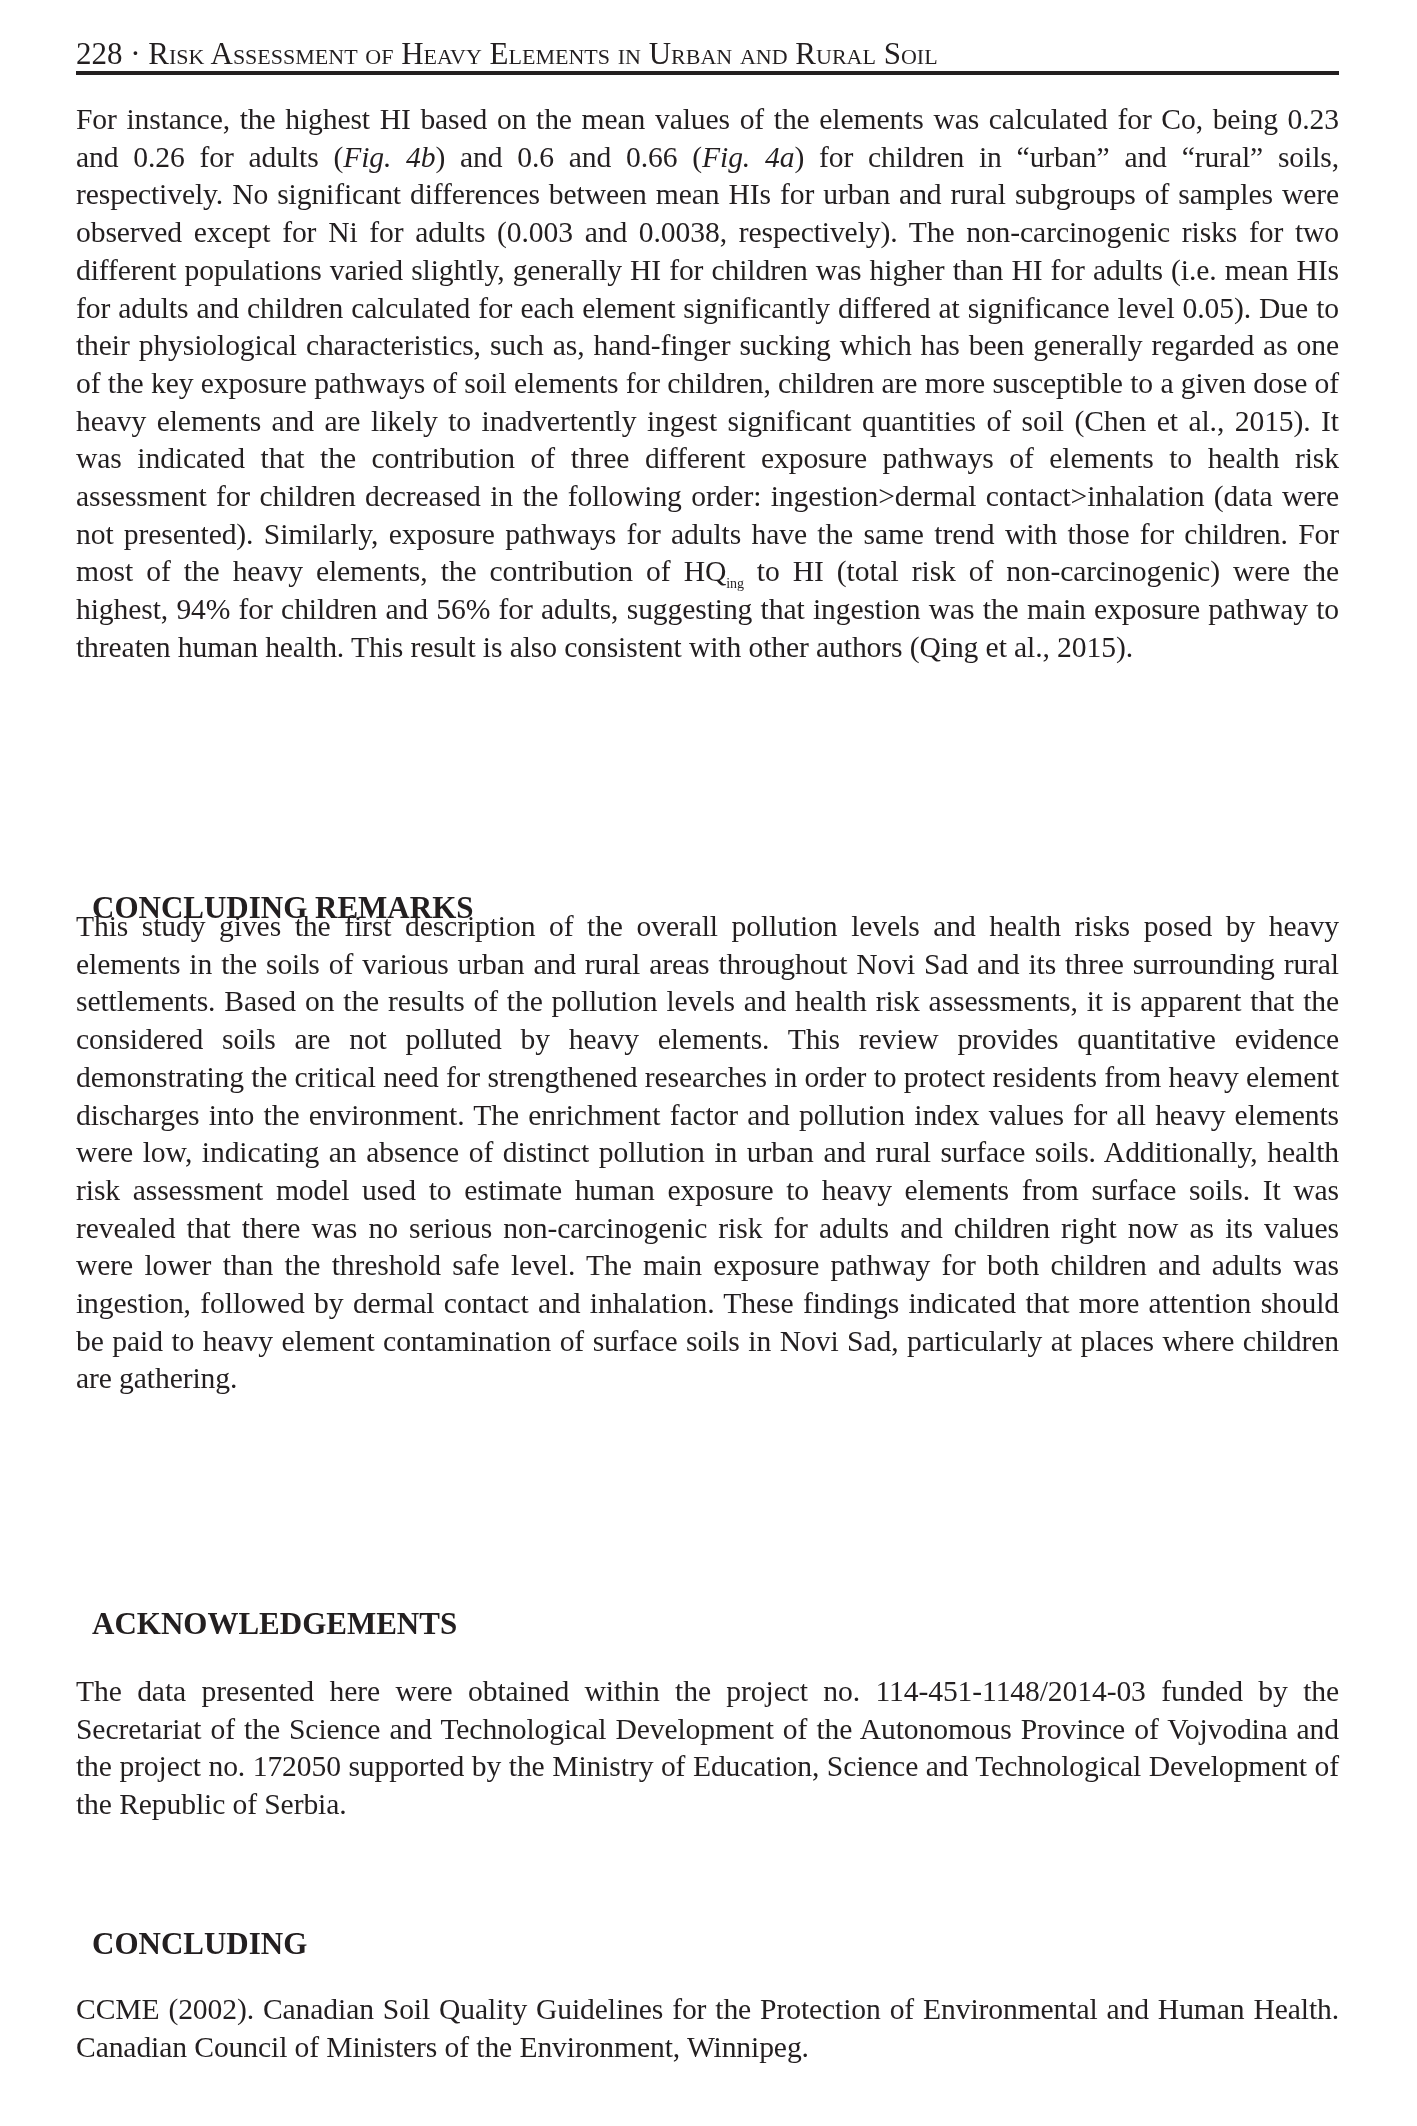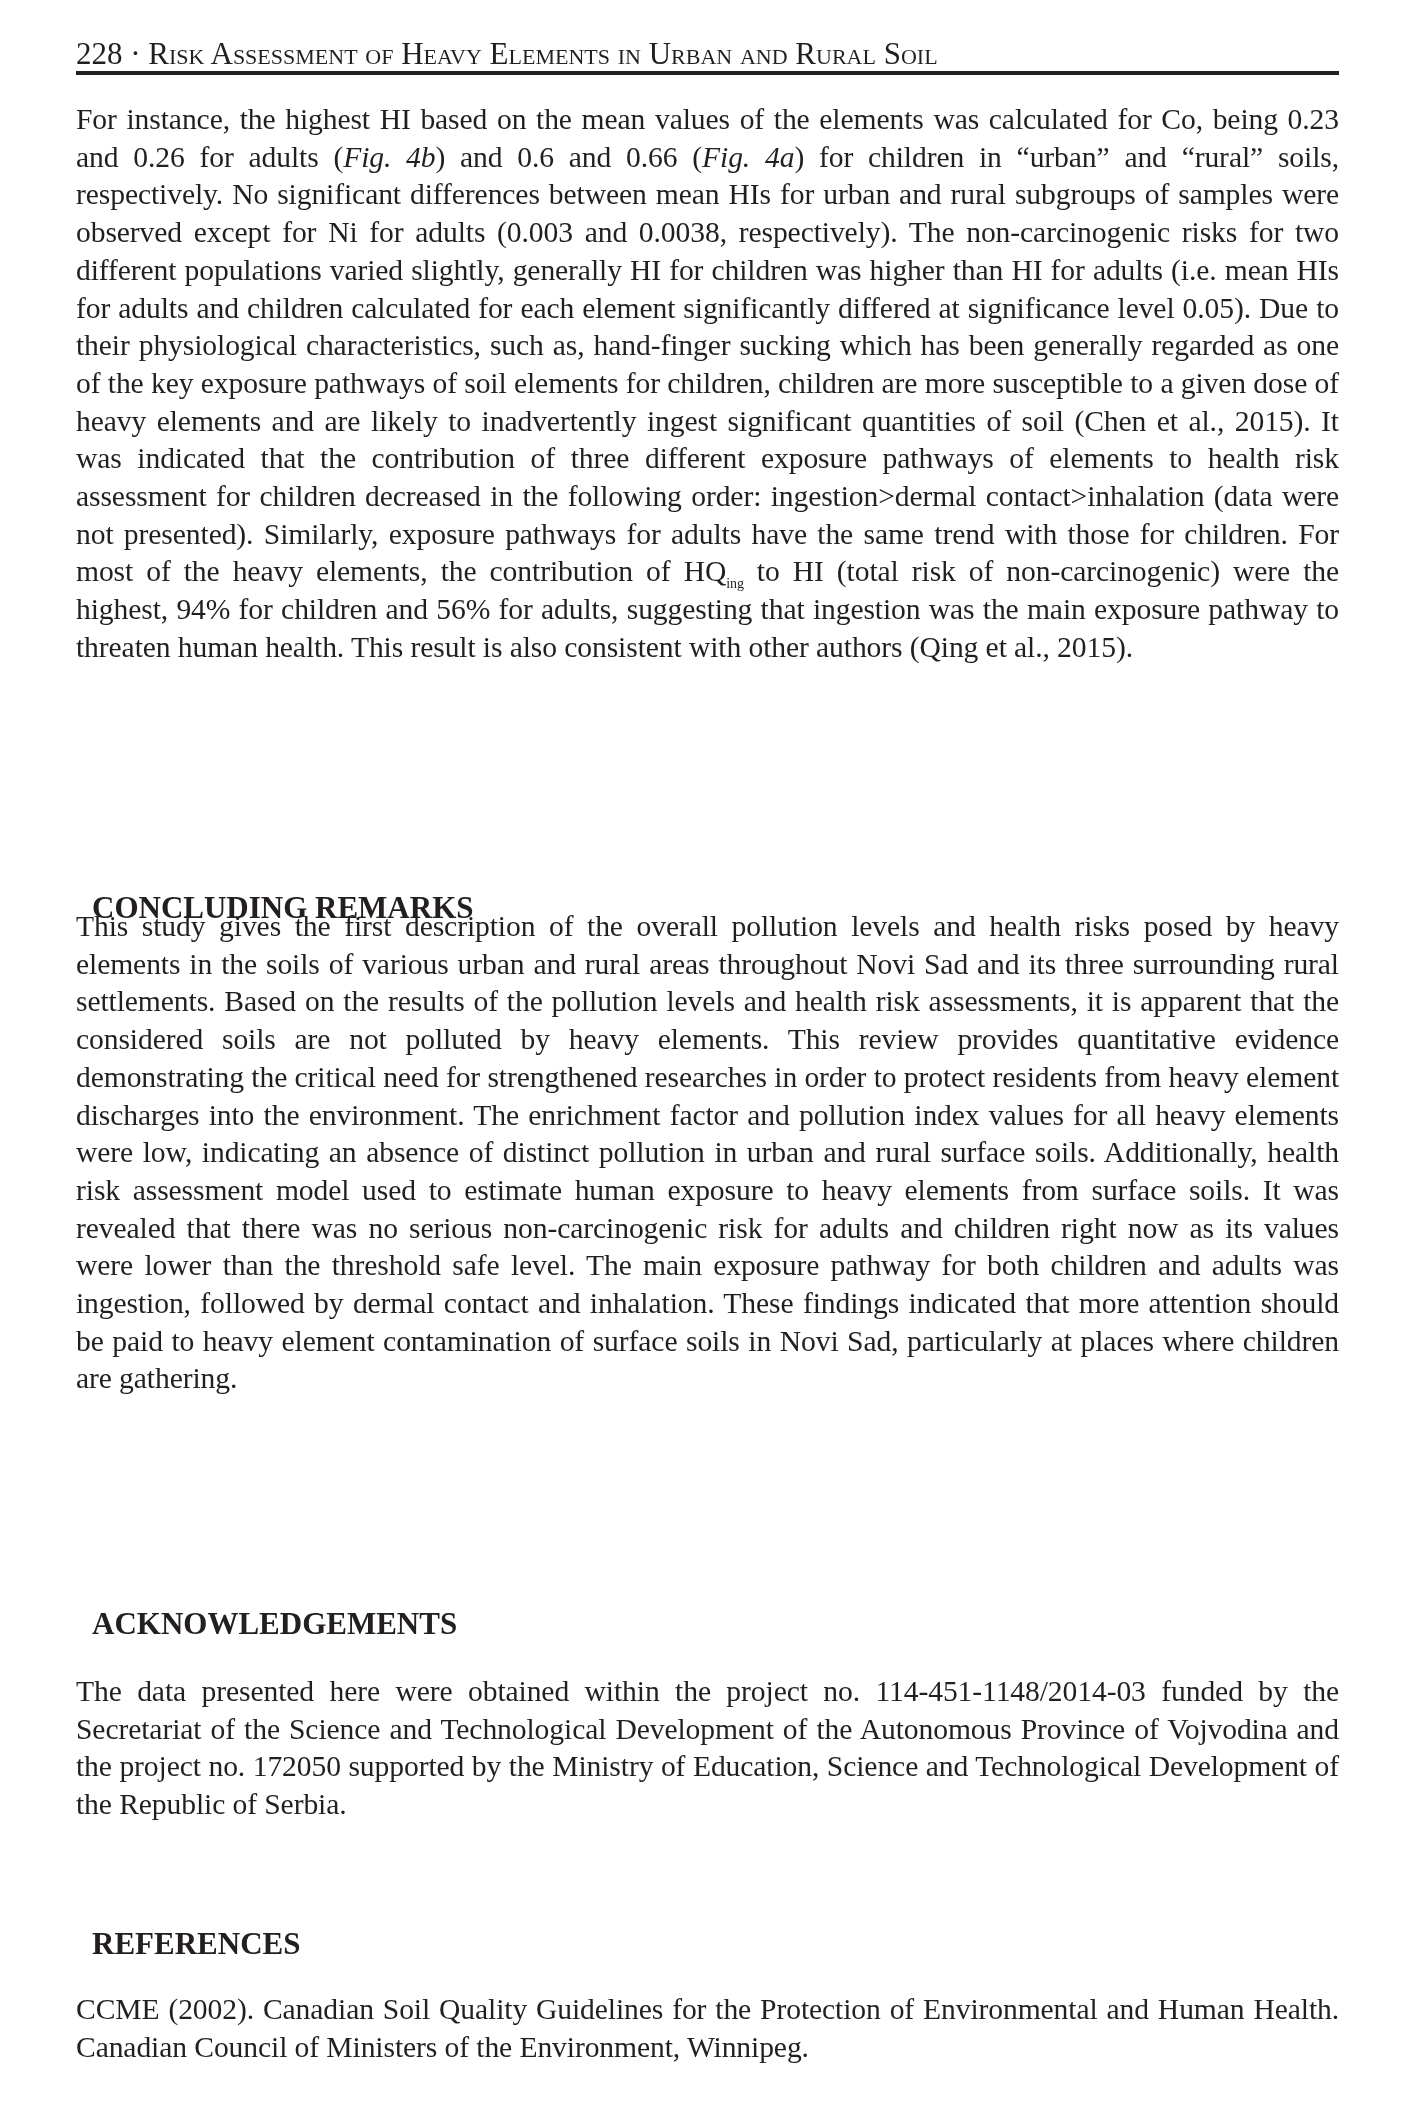--- a/index.html
+++ b/index.html
@@ -51,17 +51,17 @@
 </div>
 
 <div class="block" style="top:1588px;">
   <h2 class="section">ACKNOWLEDGEMENTS</h2>
 </div>
 <div class="block" style="top:1673px;">
   <p class="para">The data presented here were obtained within the project no. 114-451-1148/2014-03 funded by the Secretariat of the Science and Technological Development of the Autonomous Province of Vojvodina and the project no. 172050 supported by the Ministry of Education, Science and Technological Development of the Republic of Serbia.</p>
 </div>
 
 <div class="block" style="top:1908px;">
-  <h2 class="section">REFERENCES</h2>
+  <h2 class="section">CONCLUDING</h2>
 </div>
 <div class="block" style="top:1991px;">
   <p class="para">CCME (2002). Canadian Soil Quality Guidelines for the Protection of Environmental and Human Health. Canadian Council of Ministers of the Environment, Winnipeg.</p>
 </div>
 
 </body></html>

